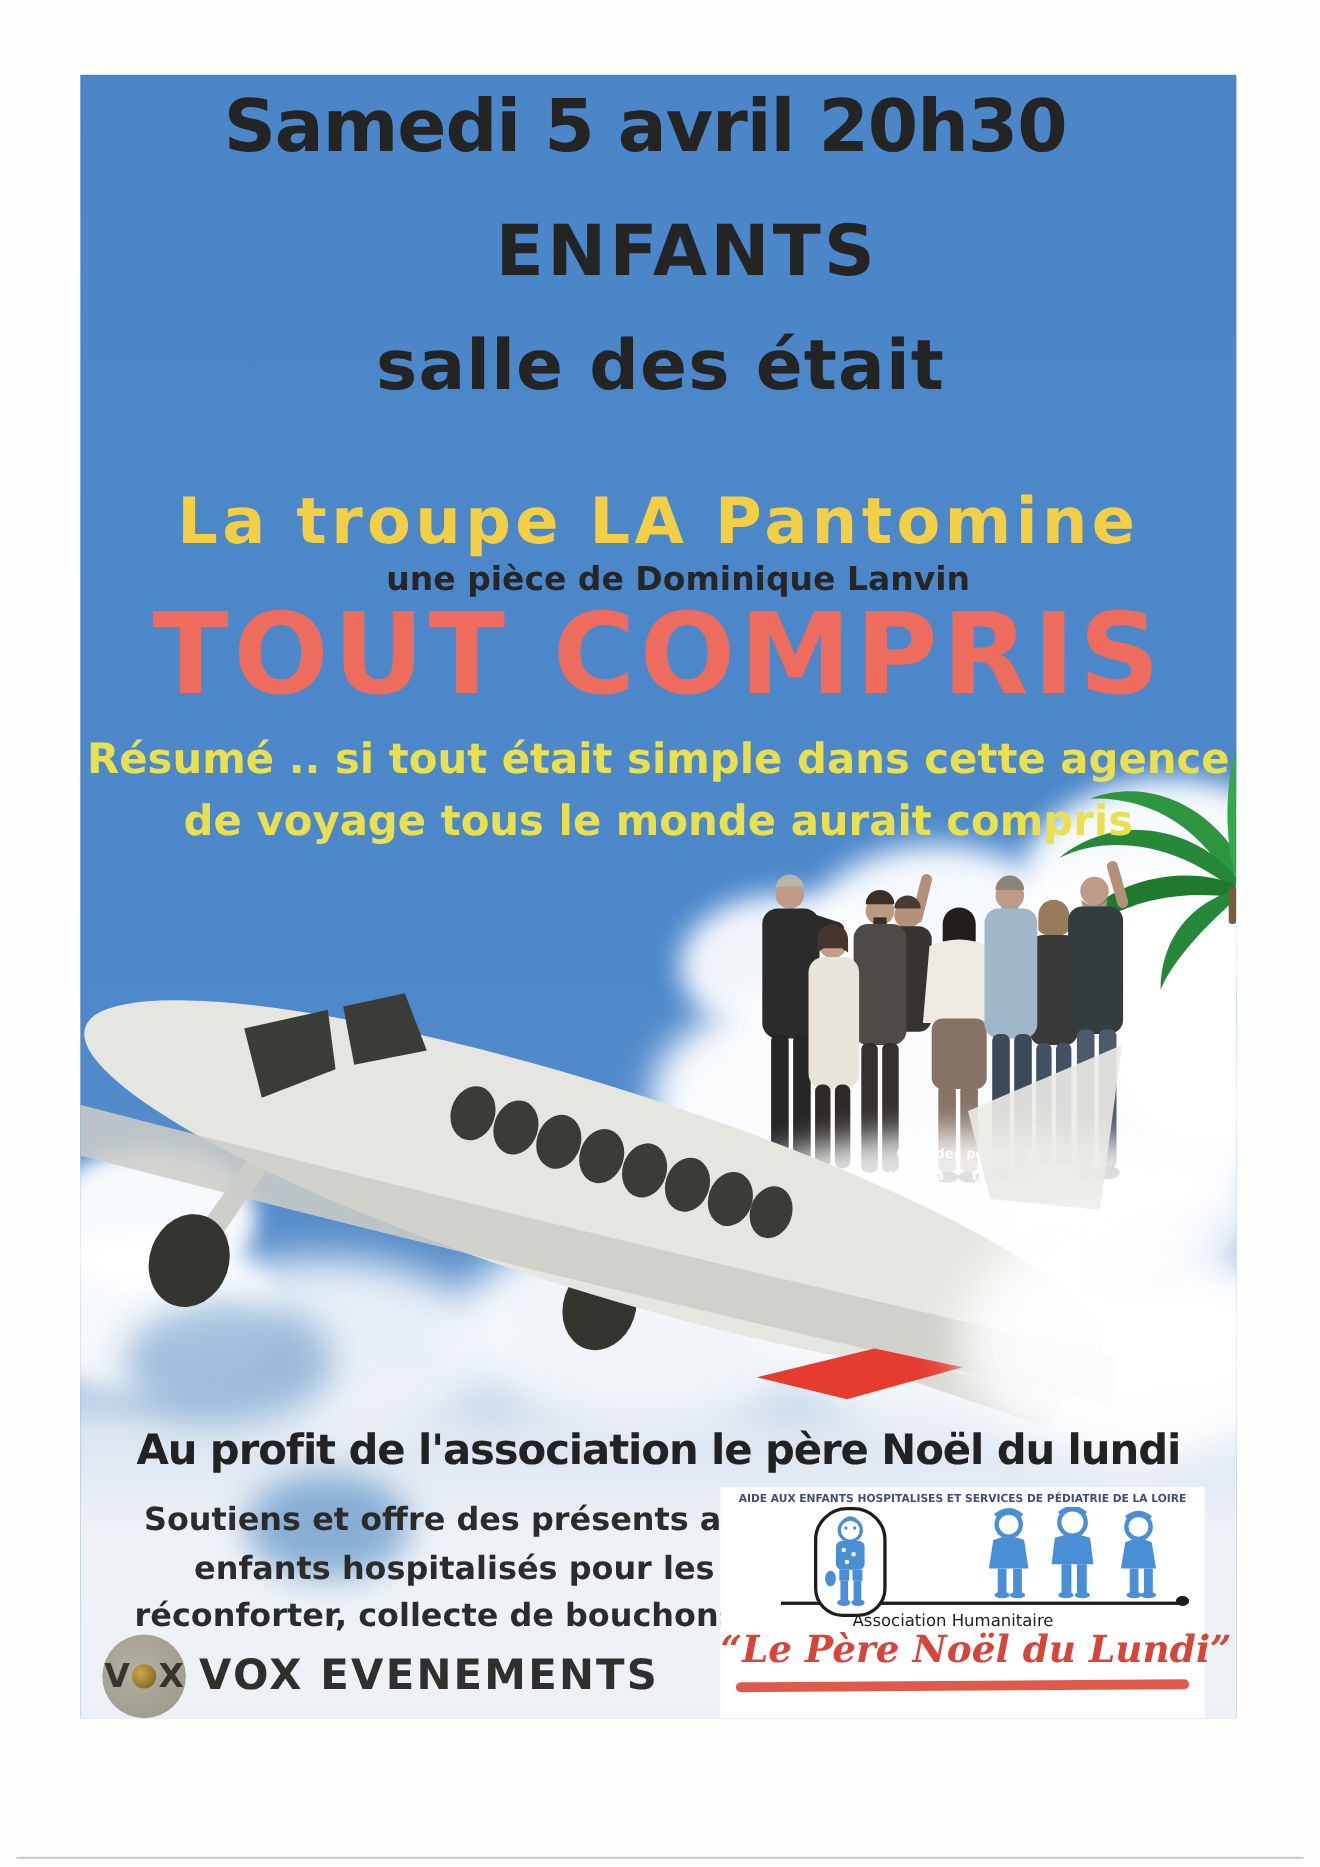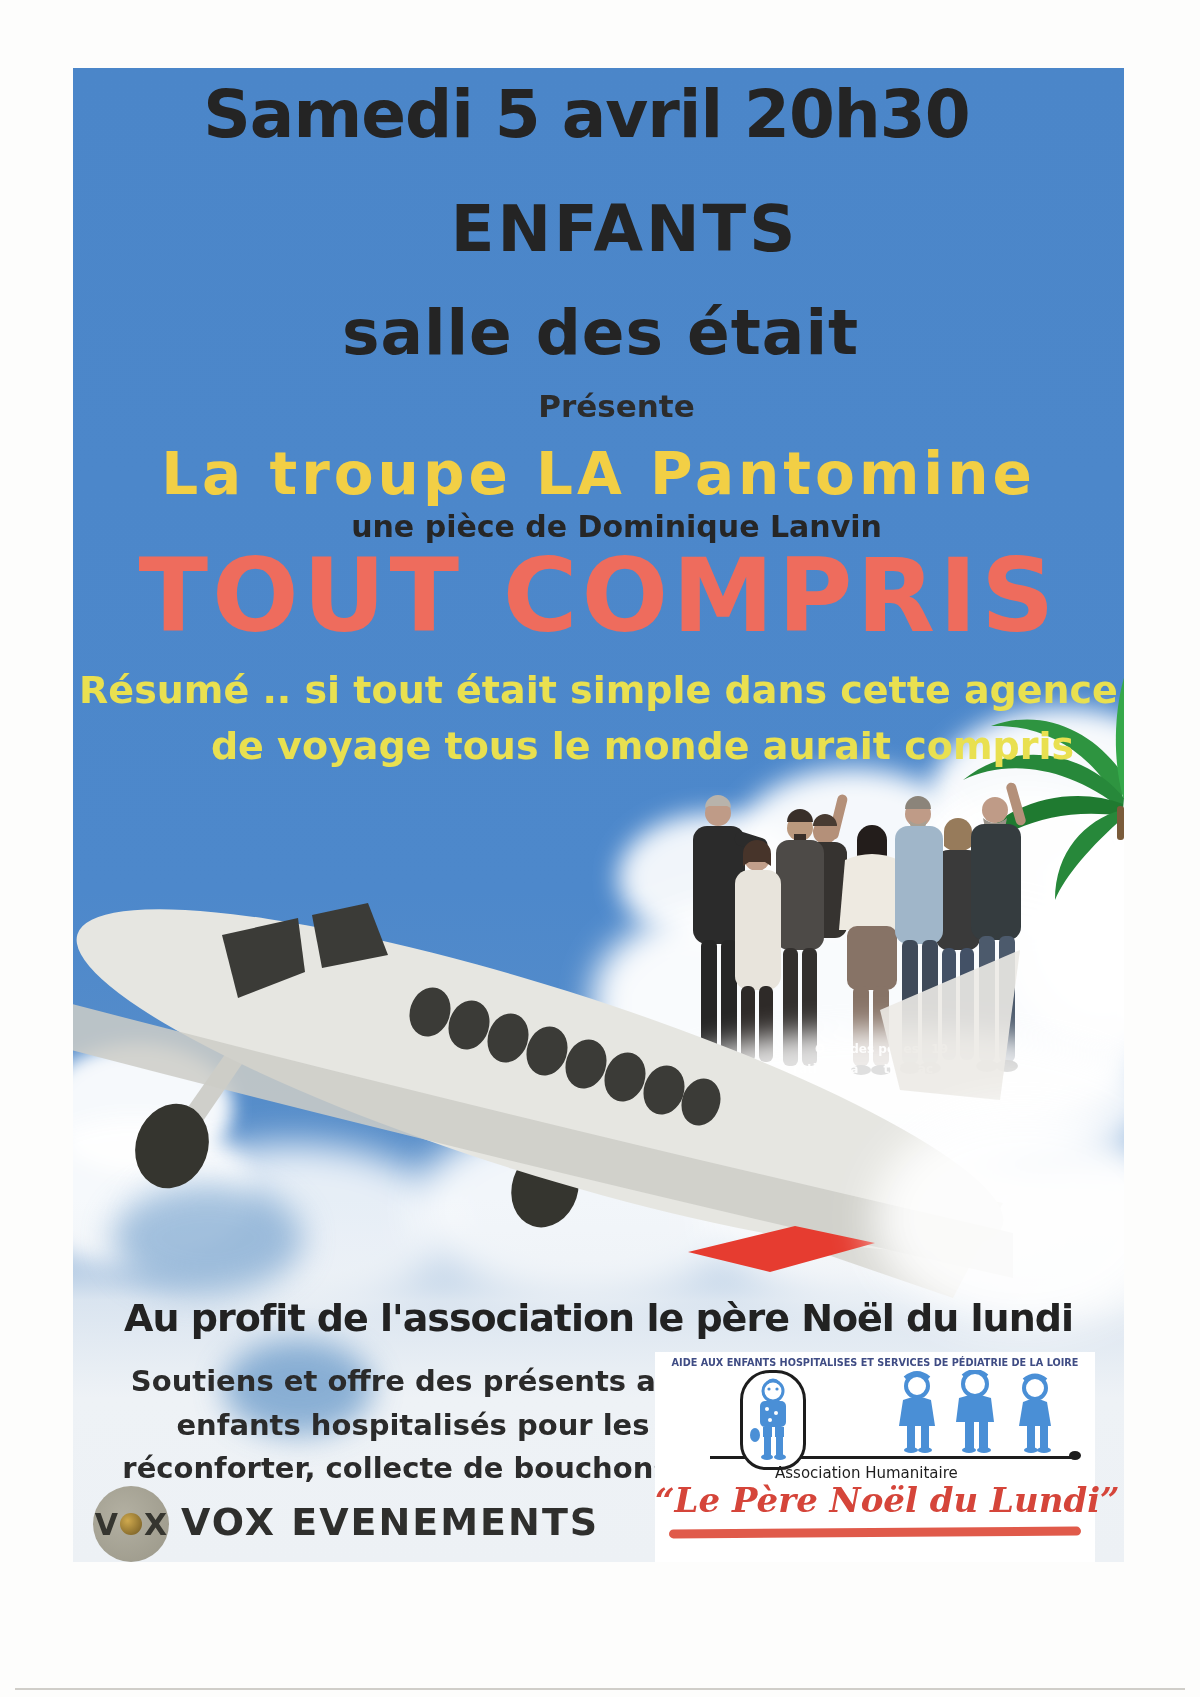--- a/index.html
+++ b/index.html
@@ -217,26 +217,25 @@
     </g>
 
     <polygon points="615,1184 722,1158 802,1175 697,1204" fill="#e63c30"></polygon>
   </svg>
 
   <div class="cloud" style="left:800px;top:1040px;width:300px;height:220px;filter:blur(20px);opacity:.9;z-index:31;"></div>
 
   <div class="abs ctr blk" id="date-line" style="z-index:35;">Samedi 5 avril 20h30</div>
   <div class="abs ctr blk" id="venue1" style="z-index:35;">ENFANTS</div>
   <div class="abs ctr blk" id="venue2" style="z-index:35;">salle des était</div>
-  <div class="abs ctr" id="presents" style="z-index:35;">Présente</div>
   <div class="abs ctr" id="troupe" style="z-index:35;">La troupe LA Pantomine</div>
   <div class="abs ctr" id="piece" style="z-index:35;">une pièce de Dominique Lanvin</div>
   <div class="abs ctr" id="big-title" style="z-index:35;">TOUT COMPRIS</div>
   <div class="abs ctr" id="resume1" style="z-index:35;">Résumé .. si tout était simple dans cette agence</div>
-  <div class="abs ctr" id="resume2" style="z-index:35;padding-left:44px;">de voyage tous le monde aurait compris</div>
+  <div class="abs ctr" id="resume2" style="z-index:35;">de voyage tous le monde aurait compris</div>
   <div class="abs ctr blk" id="benefit">Au profit de l'association le père Noël du lundi</div>
 
   <div class="abs" id="support">
     <div>Soutiens et offre des présents aux</div>
     <div>enfants hospitalisés pour les</div>
     <div>réconforter, collecte de bouchons...</div>
   </div>
 
   <div class="abs" id="vox-badge">
     <span>V</span>

